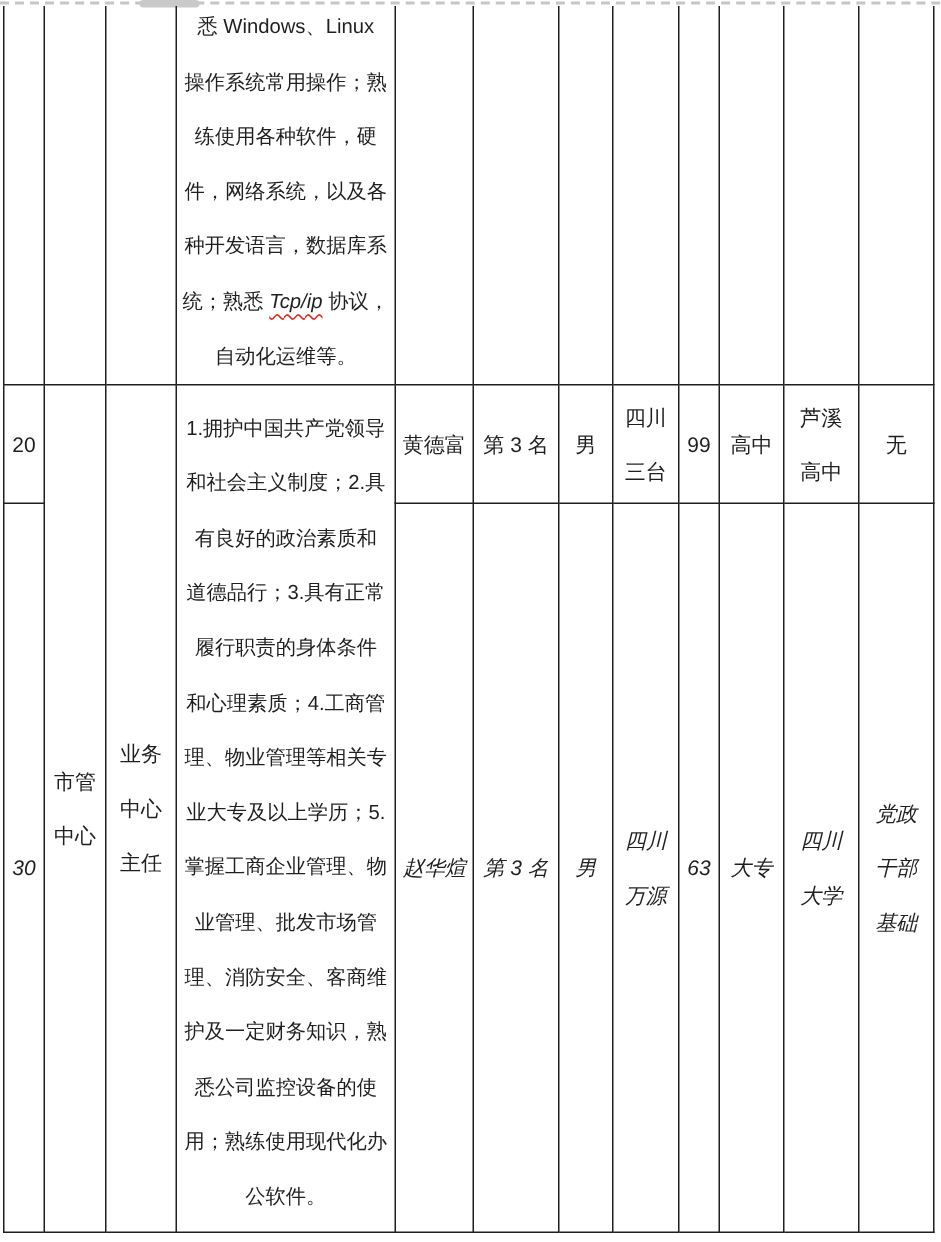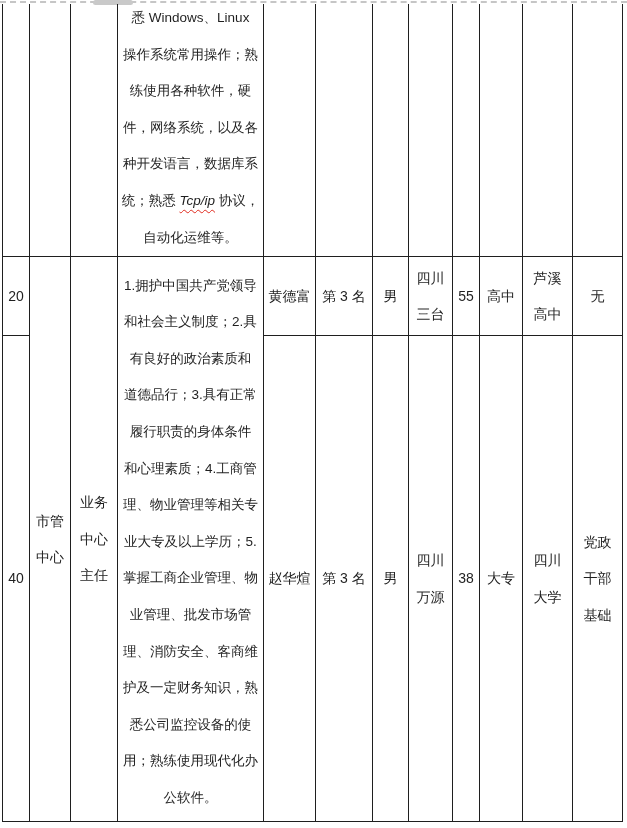--- a/index.html
+++ b/index.html
@@ -48,21 +48,21 @@
     text-align: center;
     vertical-align: middle;
     font-size: 14px;
     line-height: 36.6px;
     color: #1f1f1f;
     overflow: hidden;
     word-break: keep-all;
   }
   tr.row-cont td { border-top: none; height: 251px; }
   tr.row-19 td { height: 78px; }
-  tr.row-20 td { height: 485px; }
+  tr.row-20 td { height: 485px; font-style: italic; }
   td.qual {
     text-align: left;
     vertical-align: top;
     padding: 0 3px;
   }
   .qtext {
     font-size: 13.5px;
     line-height: 36.6px;
     white-space: nowrap;
   }
@@ -127,39 +127,39 @@
         </td>
         <td rowspan="2" class="qual">
           <div class="qtext main">1.拥护中国共产党领导<br>和社会主义制度；2.具<br>有良好的政治素质和<br>道德品行；3.具有正常<br>履行职责的身体条件<br>和心理素质；4.工商管<br>理、物业管理等相关专<br>业大专及以上学历；5.<br>掌握工商企业管理、物<br>业管理、批发市场管<br>理、消防安全、客商维<br>护及一定财务知识，熟<br>悉公司监控设备的使<br>用；熟练使用现代化办<br>公软件。</div>
         </td>
         <td>黄德富</td>
         <td>第 3 名</td>
         <td>男</td>
         <td>
           <div>四川<br>三台</div>
         </td>
-        <td>55</td>
+        <td>99</td>
         <td>高中</td>
         <td>
           <div>芦溪<br>高中</div>
         </td>
         <td>
           <div>无</div>
         </td>
       </tr>
 
       <tr class="row-20">
-        <td>40</td>
+        <td>30</td>
         <td>赵华煊</td>
         <td>第 3 名</td>
         <td>男</td>
         <td>
           <div>四川<br>万源</div>
         </td>
-        <td>38</td>
+        <td>63</td>
         <td>大专</td>
         <td>
           <div>四川<br>大学</div>
         </td>
         <td>
           <div>党政<br>干部<br>基础</div>
         </td>
       </tr>
     </tbody>
   </table>

